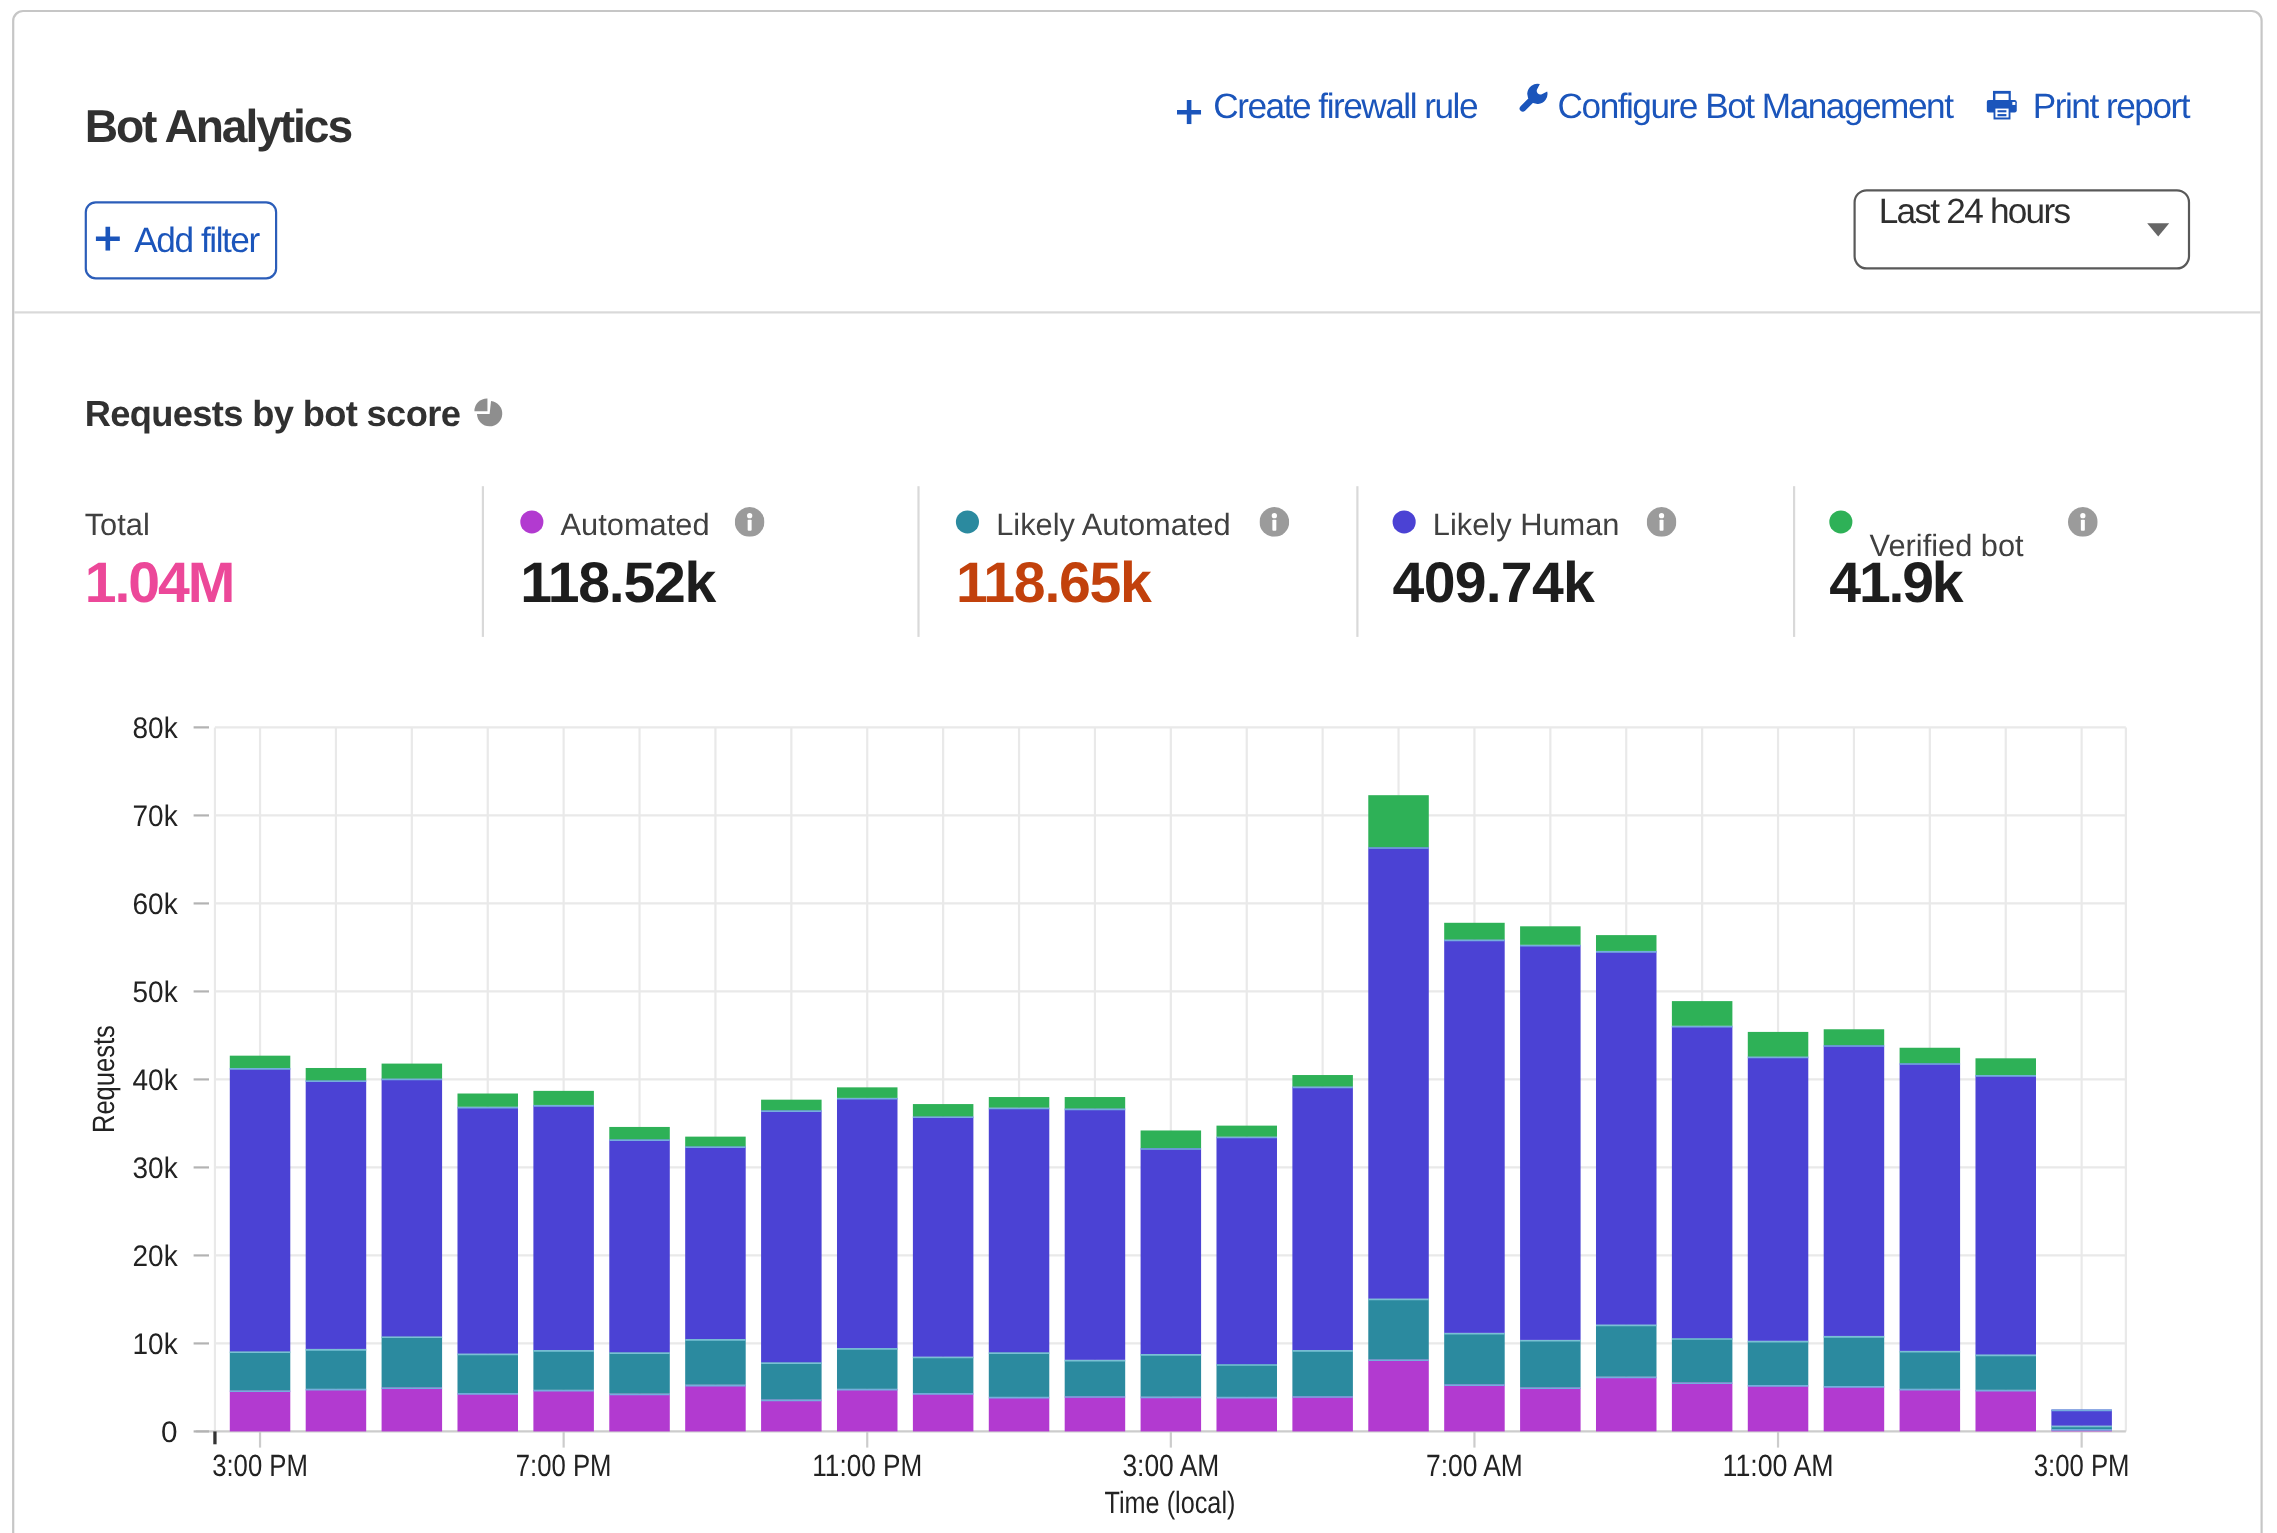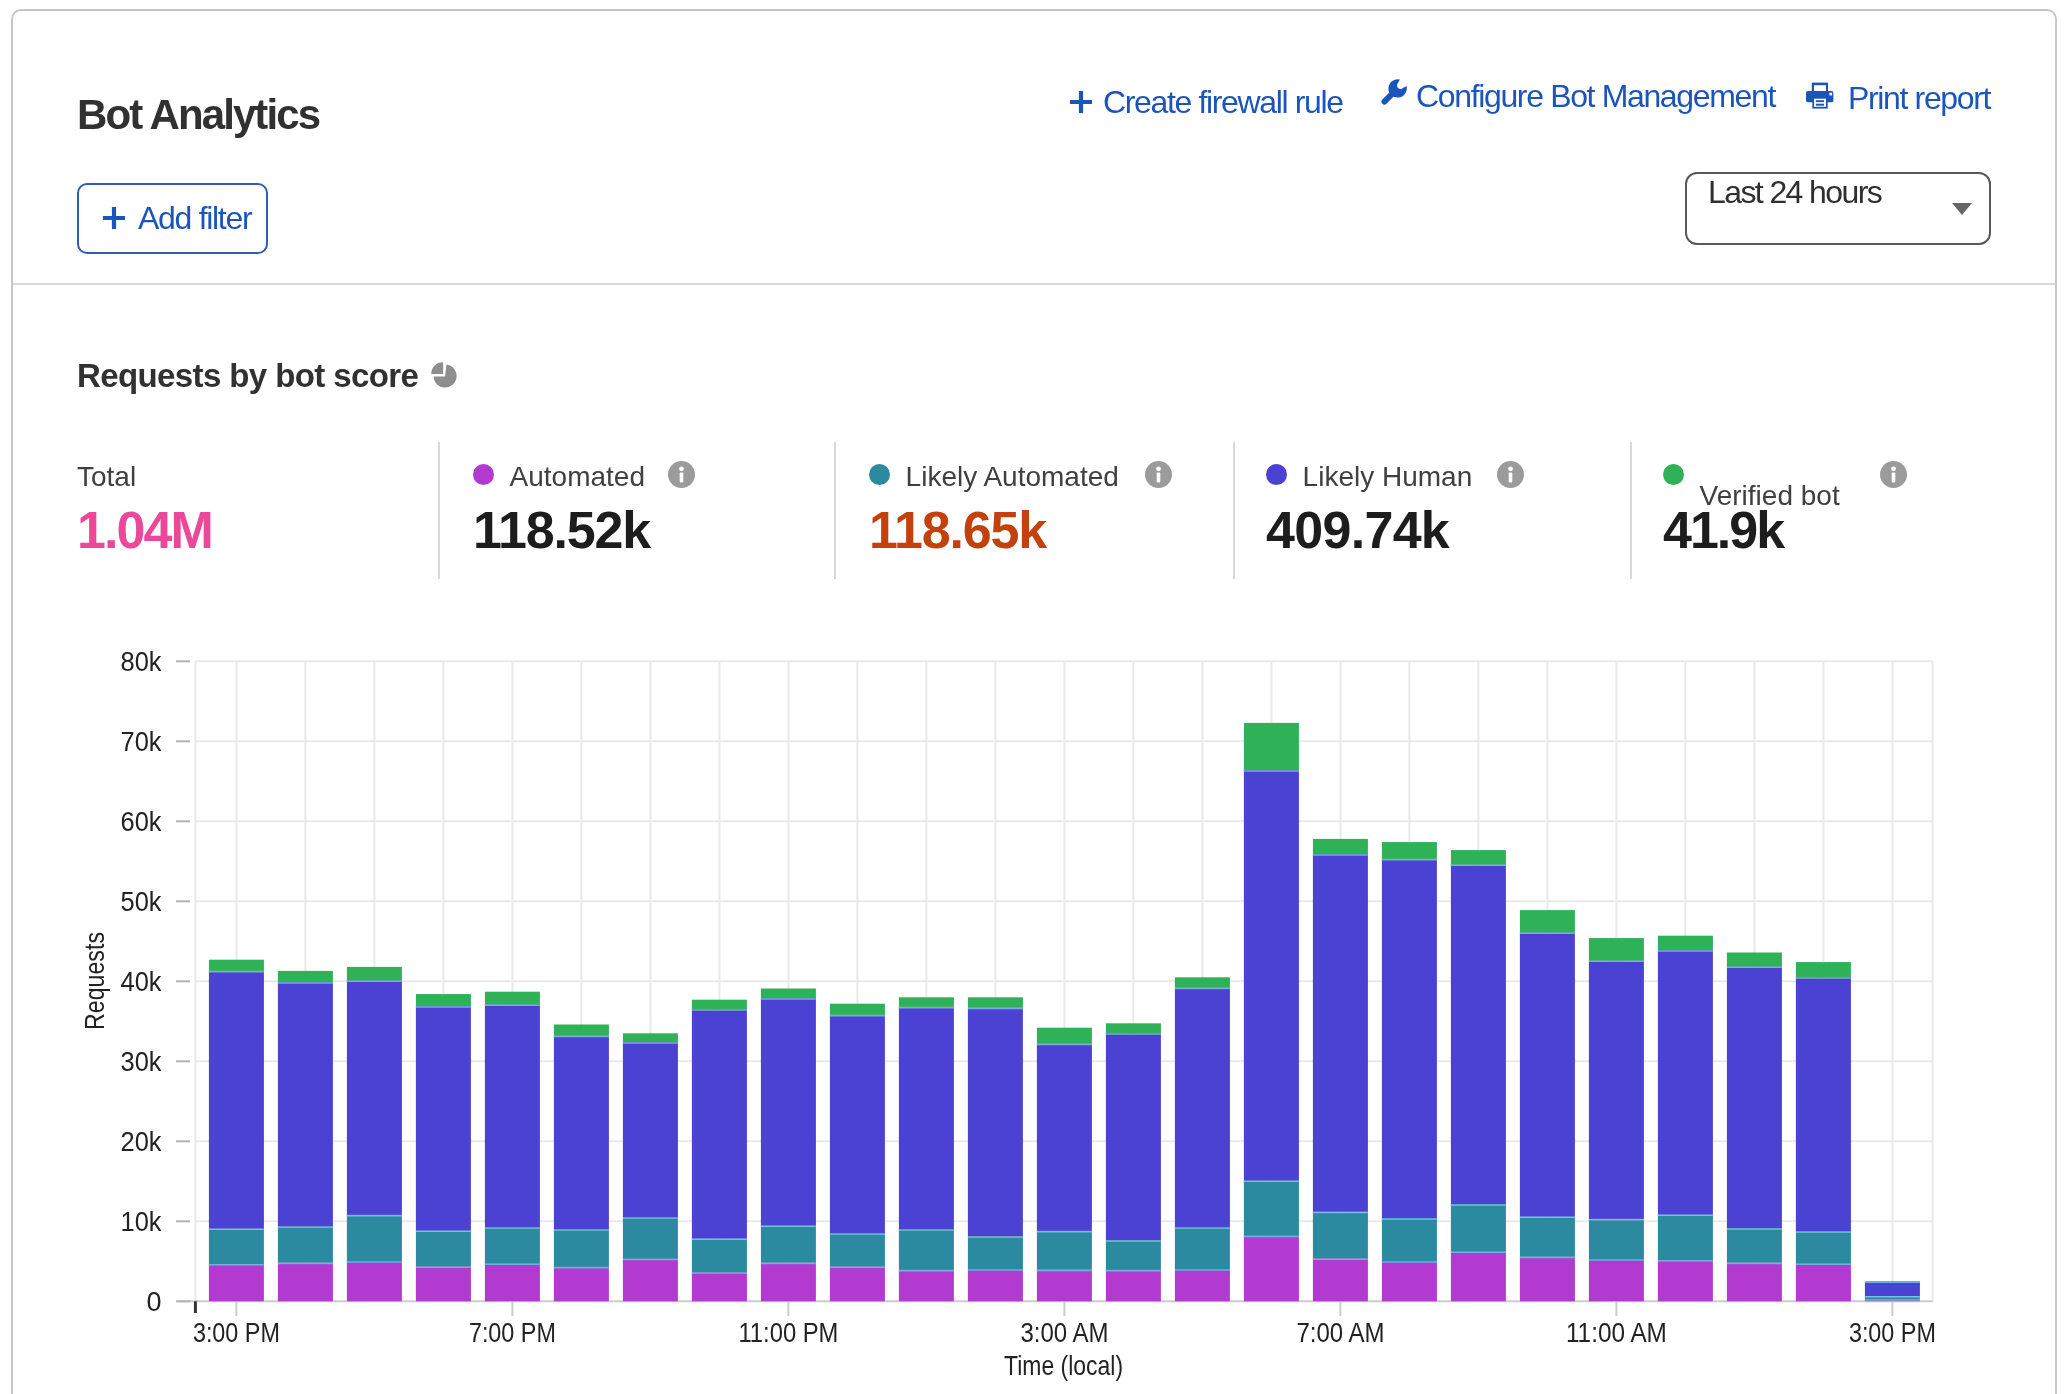--- a/index.html
+++ b/index.html
@@ -1,14 +1,14 @@
 <!DOCTYPE html>
 <html><head><meta charset="utf-8"><style>
 html,body{margin:0;padding:0;width:2070px;height:1394px;background:#fff;font-family:"Liberation Sans",sans-serif;overflow:hidden;position:relative}
-.lnk{position:absolute;display:flex;align-items:flex-end;color:#1b55bb;font-size:32px;letter-spacing:-1.35px;white-space:nowrap}
+.lnk{position:absolute;display:flex;align-items:flex-start;color:#1b55bb;font-size:32px;letter-spacing:-1.35px;white-space:nowrap}
 </style></head>
 <body>
 <div style="position:absolute;left:11px;top:9px;width:2042px;height:1600px;border:2px solid #c6c6c6;border-radius:10px"></div>
 <div style="position:absolute;left:13px;top:283px;width:2042px;height:2px;background:#d9d9d9"></div>
 
 <div style="position:absolute;left:77px;top:91px;font-size:42px;font-weight:700;letter-spacing:-1.9px;color:#313131">Bot Analytics</div>
 
 <div class="lnk" style="left:1070px;top:80px">
     <span style="margin-top:4px"><svg width="22" height="22" viewBox="0 0 22 22">
         <path d="M8.9 0h4.2v8.9H22v4.2h-8.9V22H8.9v-8.9H0V8.9h8.9z" fill="#1b55bb"></path>
@@ -30,21 +30,21 @@
 <rect x="0" y="9" width="27.4" height="11.2" rx="2" fill="#1b55bb"></rect>
 <rect x="23.4" y="10.7" width="2.7" height="2.7" fill="#fff"></rect>
 <rect x="6.3" y="15.9" width="15.4" height="10.7" fill="#1b55bb"></rect>
 <rect x="8" y="16.7" width="12" height="8.1" fill="#fff"></rect>
 <rect x="9.9" y="18.2" width="8.1" height="1.9" fill="#1b55bb"></rect>
 <rect x="9.9" y="21.7" width="8.1" height="2" fill="#1b55bb"></rect>
 </svg></span>
     <span style="margin-left:14px;margin-top:-2px">Print report</span>
   </div>
 
-<div style="position:absolute;left:77px;top:183px;height:67px;border:2px solid #2b5db9;border-radius:10px;display:inline-flex;align-items:center;padding:0 15px 0 24px;color:#1b55bb">
+<div style="position:absolute;left:77px;top:183px;height:67px;border:2px solid #2b5db9;border-radius:10px;display:inline-flex;align-items:center;padding:0 15px 0 8px;color:#1b55bb">
   <span style="margin-top:2px"><svg width="22" height="22" viewBox="0 0 22 22">
         <path d="M8.9 0h4.2v8.9H22v4.2h-8.9V22H8.9v-8.9H0V8.9h8.9z" fill="#1b55bb"></path>
       </svg></span>
     <span style="margin-left:13px;font-size:32px;letter-spacing:-1.3px">Add filter</span>
 </div>
 
 <div style="position:absolute;left:1685px;top:172px;width:281px;height:69px;border:2px solid #595959;border-radius:12px;display:flex;align-items:flex-start;padding:0 0 0 21px">
   <span style="font-size:32px;letter-spacing:-1.6px;color:#2f2f2f">Last 24 hours</span>
   <span style="position:absolute;right:17px;top:29px;width:0;height:0;border-left:10.5px solid transparent;border-right:10.5px solid transparent;border-top:12px solid #666"></span>
 </div>

